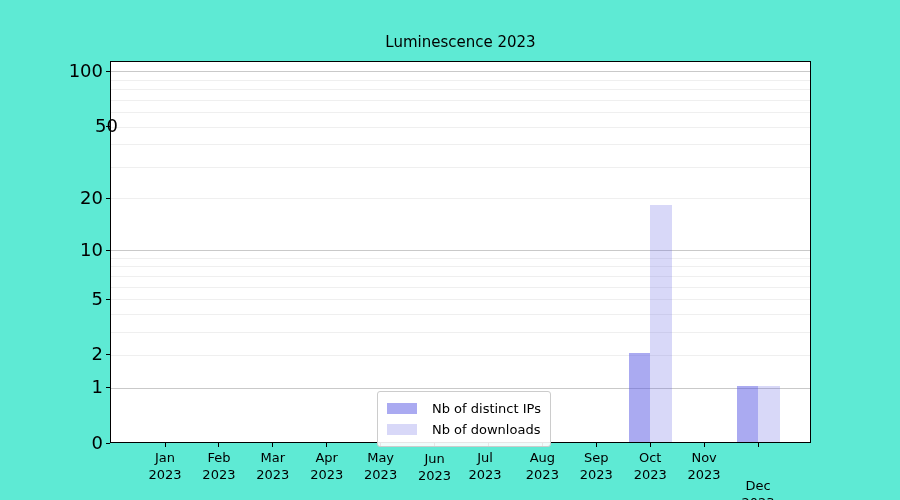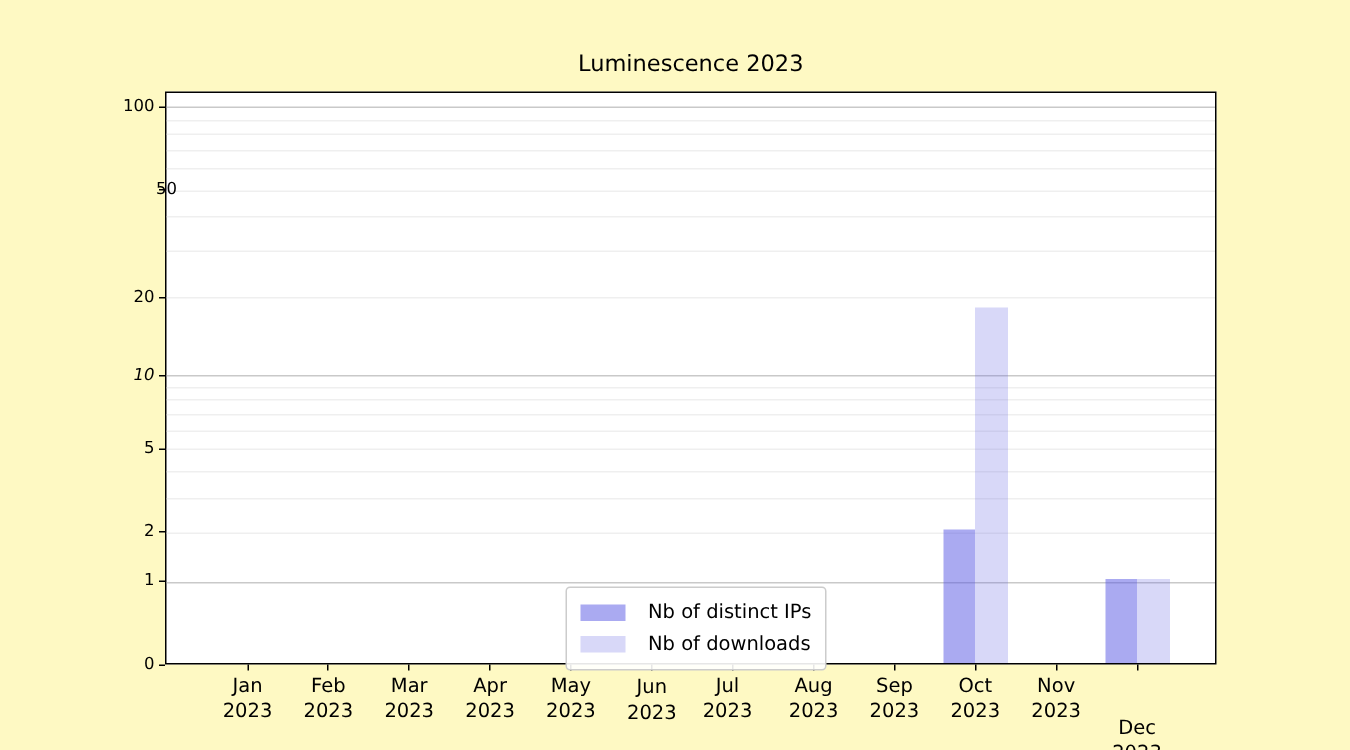--- a/index.html
+++ b/index.html
@@ -1,19 +1,19 @@
 <!DOCTYPE html>
 <html><head>
 <meta charset="utf-8">
 <style>
   html, body { margin: 0; padding: 0; background: #ffffff; }
   #figure {
     position: relative;
     width: 900px; height: 500px;
-    background: #fef9c3;
+    background: #5eead4;
     font-family: "DejaVu Sans", "Liberation Sans", sans-serif;
     color: #000000;
     overflow: hidden;
   }
   #chart-title {
     position: absolute;
     left: 110px; top: 33px; width: 701px;
     text-align: center;
     font-size: 15px;
     color: #000000;
@@ -31,21 +31,21 @@
     position: absolute;
     left: 0; width: 100%; height: 1px;
   }
   .bar { position: absolute; bottom: 0; }
   .ytick-mark { position: absolute; height: 1px; width: 4px; background: #000000; }
   .xtick-mark { position: absolute; width: 1px; height: 4px; background: #000000; }
   .ytick-label {
     position: absolute;
     width: 60px;
     text-align: right;
-    font-size: 11px;
+    font-size: 18px;
     line-height: 16px;
     color: #000000;
   }
   .xtick-label {
     position: absolute;
     width: 64px;
     text-align: center;
     font-size: 13px;
     line-height: 17px;
     color: #000000;
@@ -105,21 +105,21 @@
   <div id="axes-layer">
       <div class="ytick-mark" style="left: 106px; top: 443px;"></div>
       <div class="ytick-label" style="left: 43px; top: 435px;">0</div>
       <div class="ytick-mark" style="left: 106px; top: 387.12px;"></div>
       <div class="ytick-label" style="left: 43px; top: 379.12px;">1</div>
       <div class="ytick-mark" style="left: 106px; top: 354.432px;"></div>
       <div class="ytick-label" style="left: 43px; top: 346.432px;">2</div>
       <div class="ytick-mark" style="left: 106px; top: 298.552px;"></div>
       <div class="ytick-label" style="left: 43px; top: 290.552px;">5</div>
       <div class="ytick-mark" style="left: 106px; top: 249.686px;"></div>
-      <div class="ytick-label" style="left: 43px; top: 241.686px; font-style: italic;">10</div>
+      <div class="ytick-label" style="left: 43px; top: 241.686px;">10</div>
       <div class="ytick-mark" style="left: 106px; top: 197.556px;"></div>
       <div class="ytick-label" style="left: 43px; top: 189.556px;">20</div>
       <div class="ytick-mark" style="left: 106px; top: 126.024px;"></div>
       <div class="ytick-label" style="left: 58px; top: 118.024px;">50</div>
       <div class="ytick-mark" style="left: 106px; top: 70.9378px;"></div>
       <div class="ytick-label" style="left: 43px; top: 62.9378px;">100</div>
       <div class="xtick-mark" style="left: 164.5px; top: 443px;"></div>
       <div class="xtick-label" style="white-space: pre-line; left: 133px; top: 449px;">Jan
 2023</div>
       <div class="xtick-mark" style="left: 218.41px; top: 443px;"></div>

